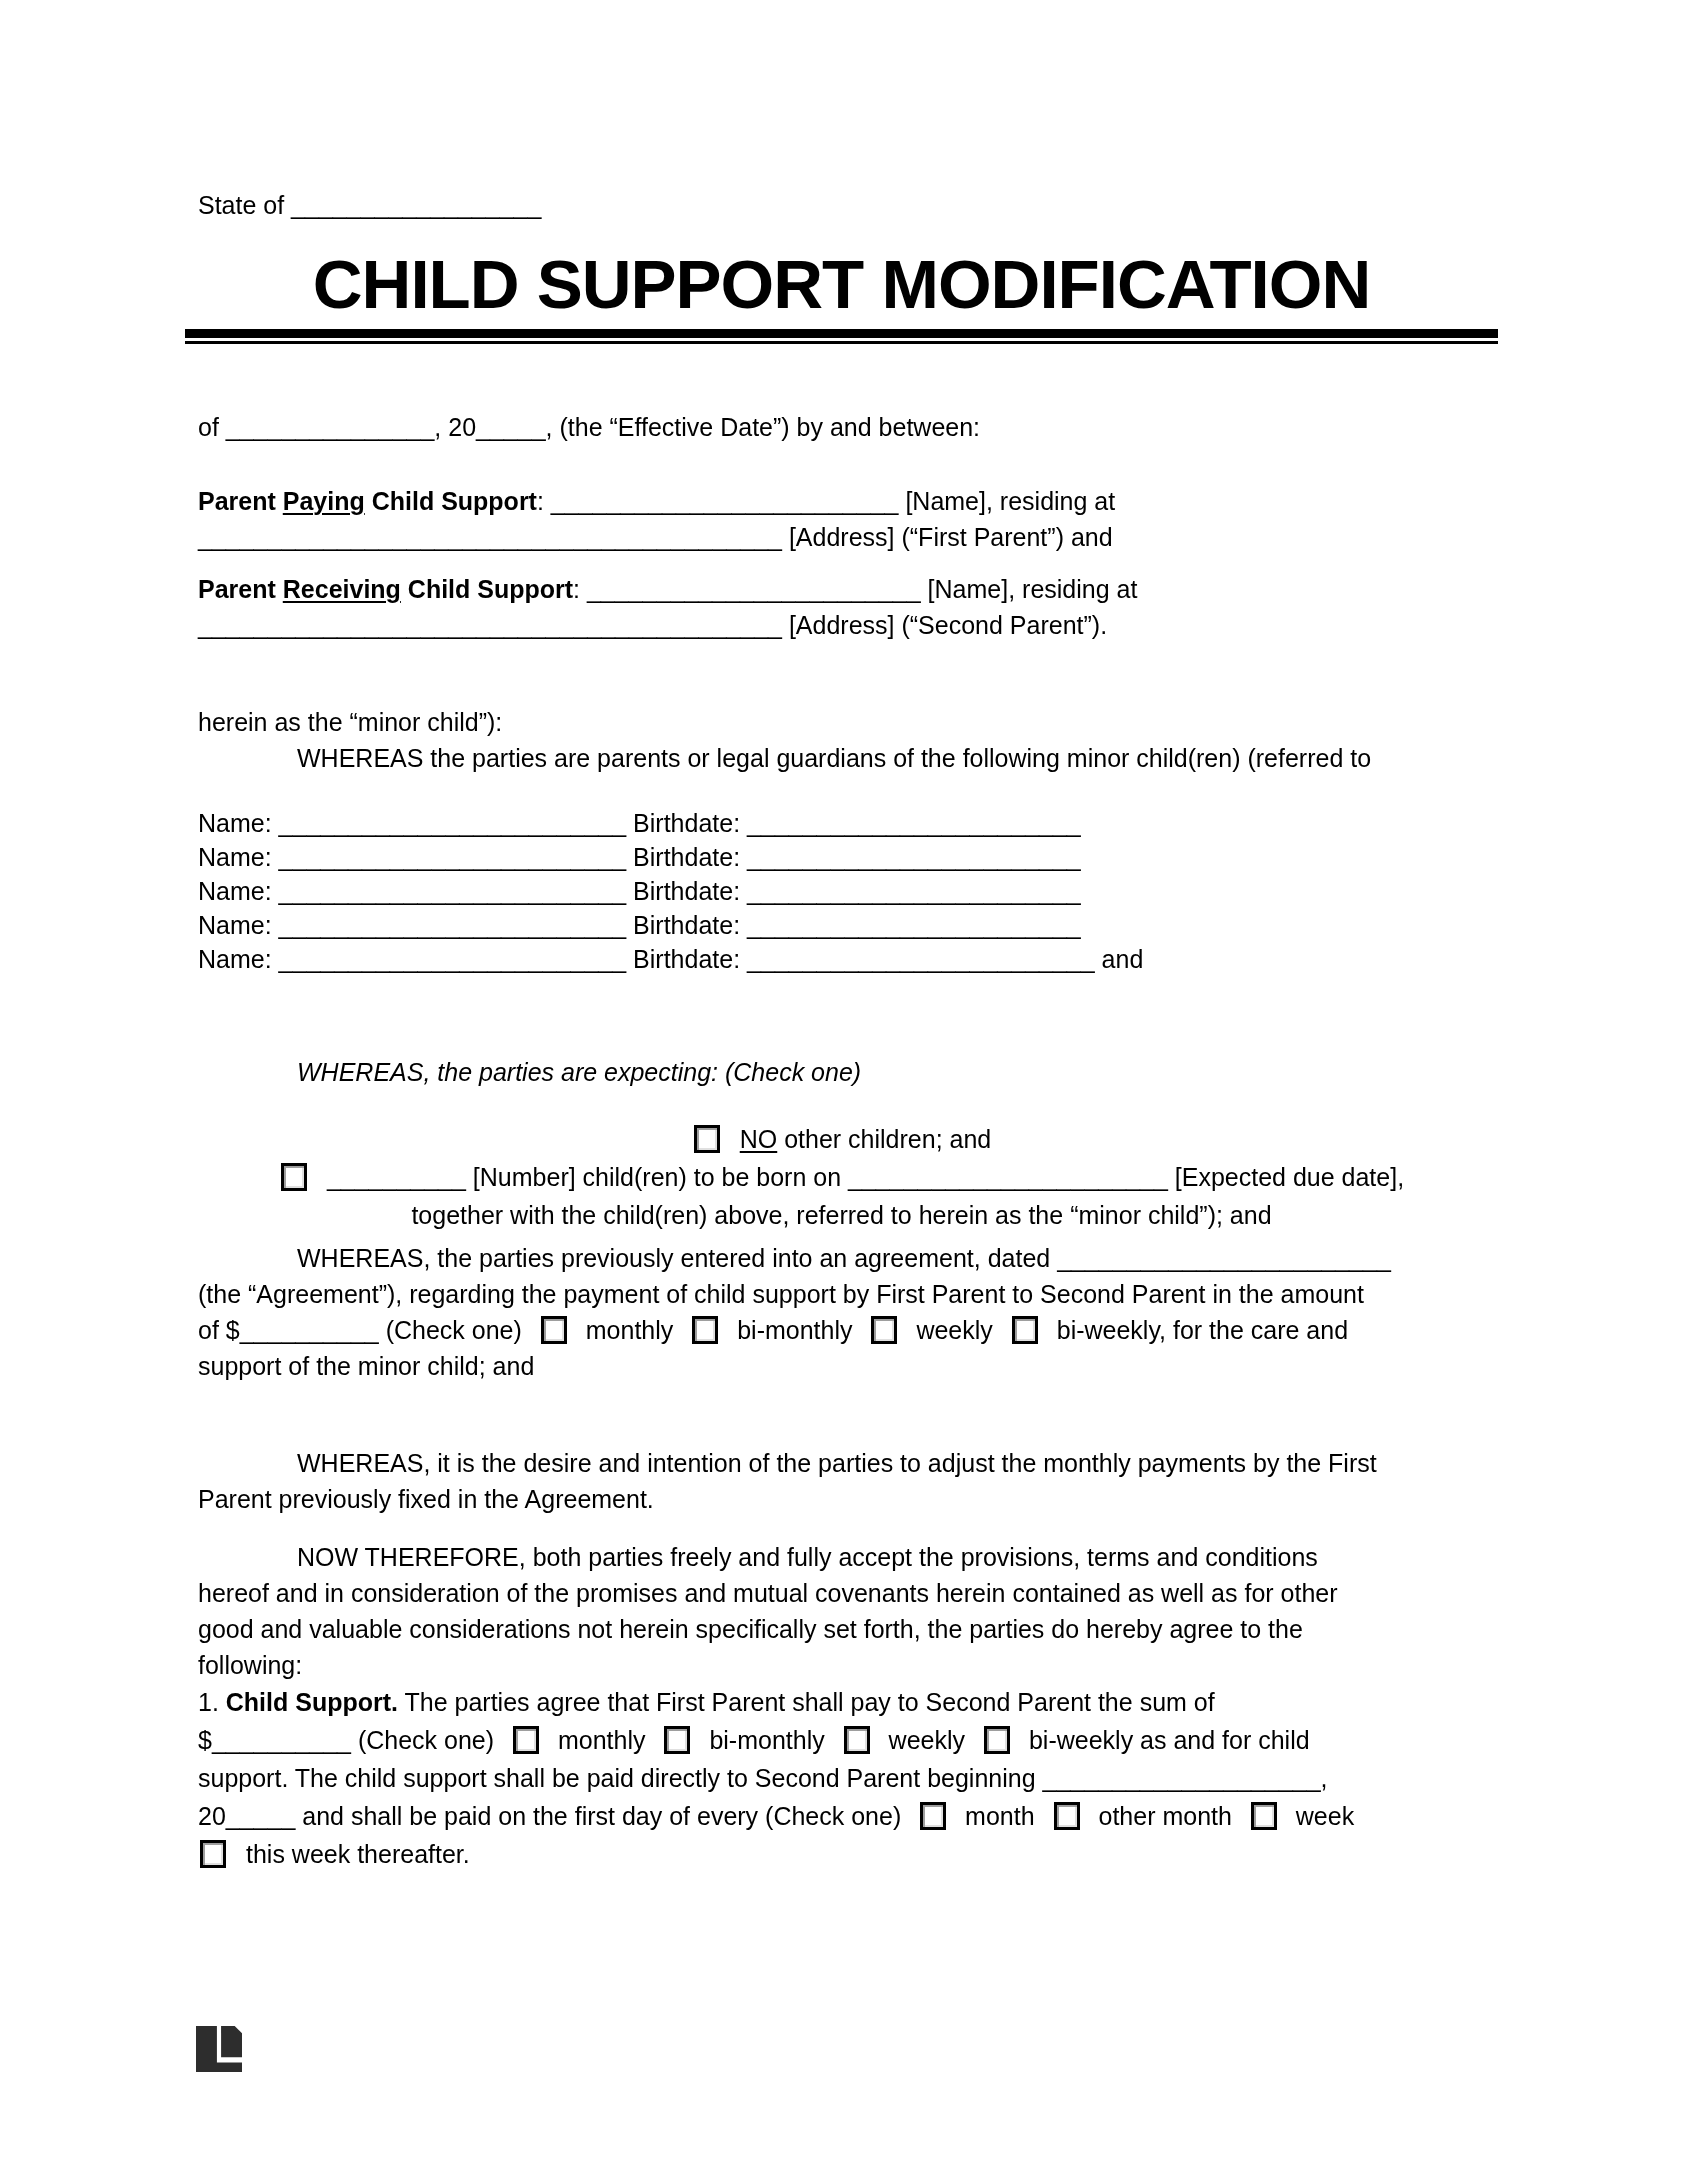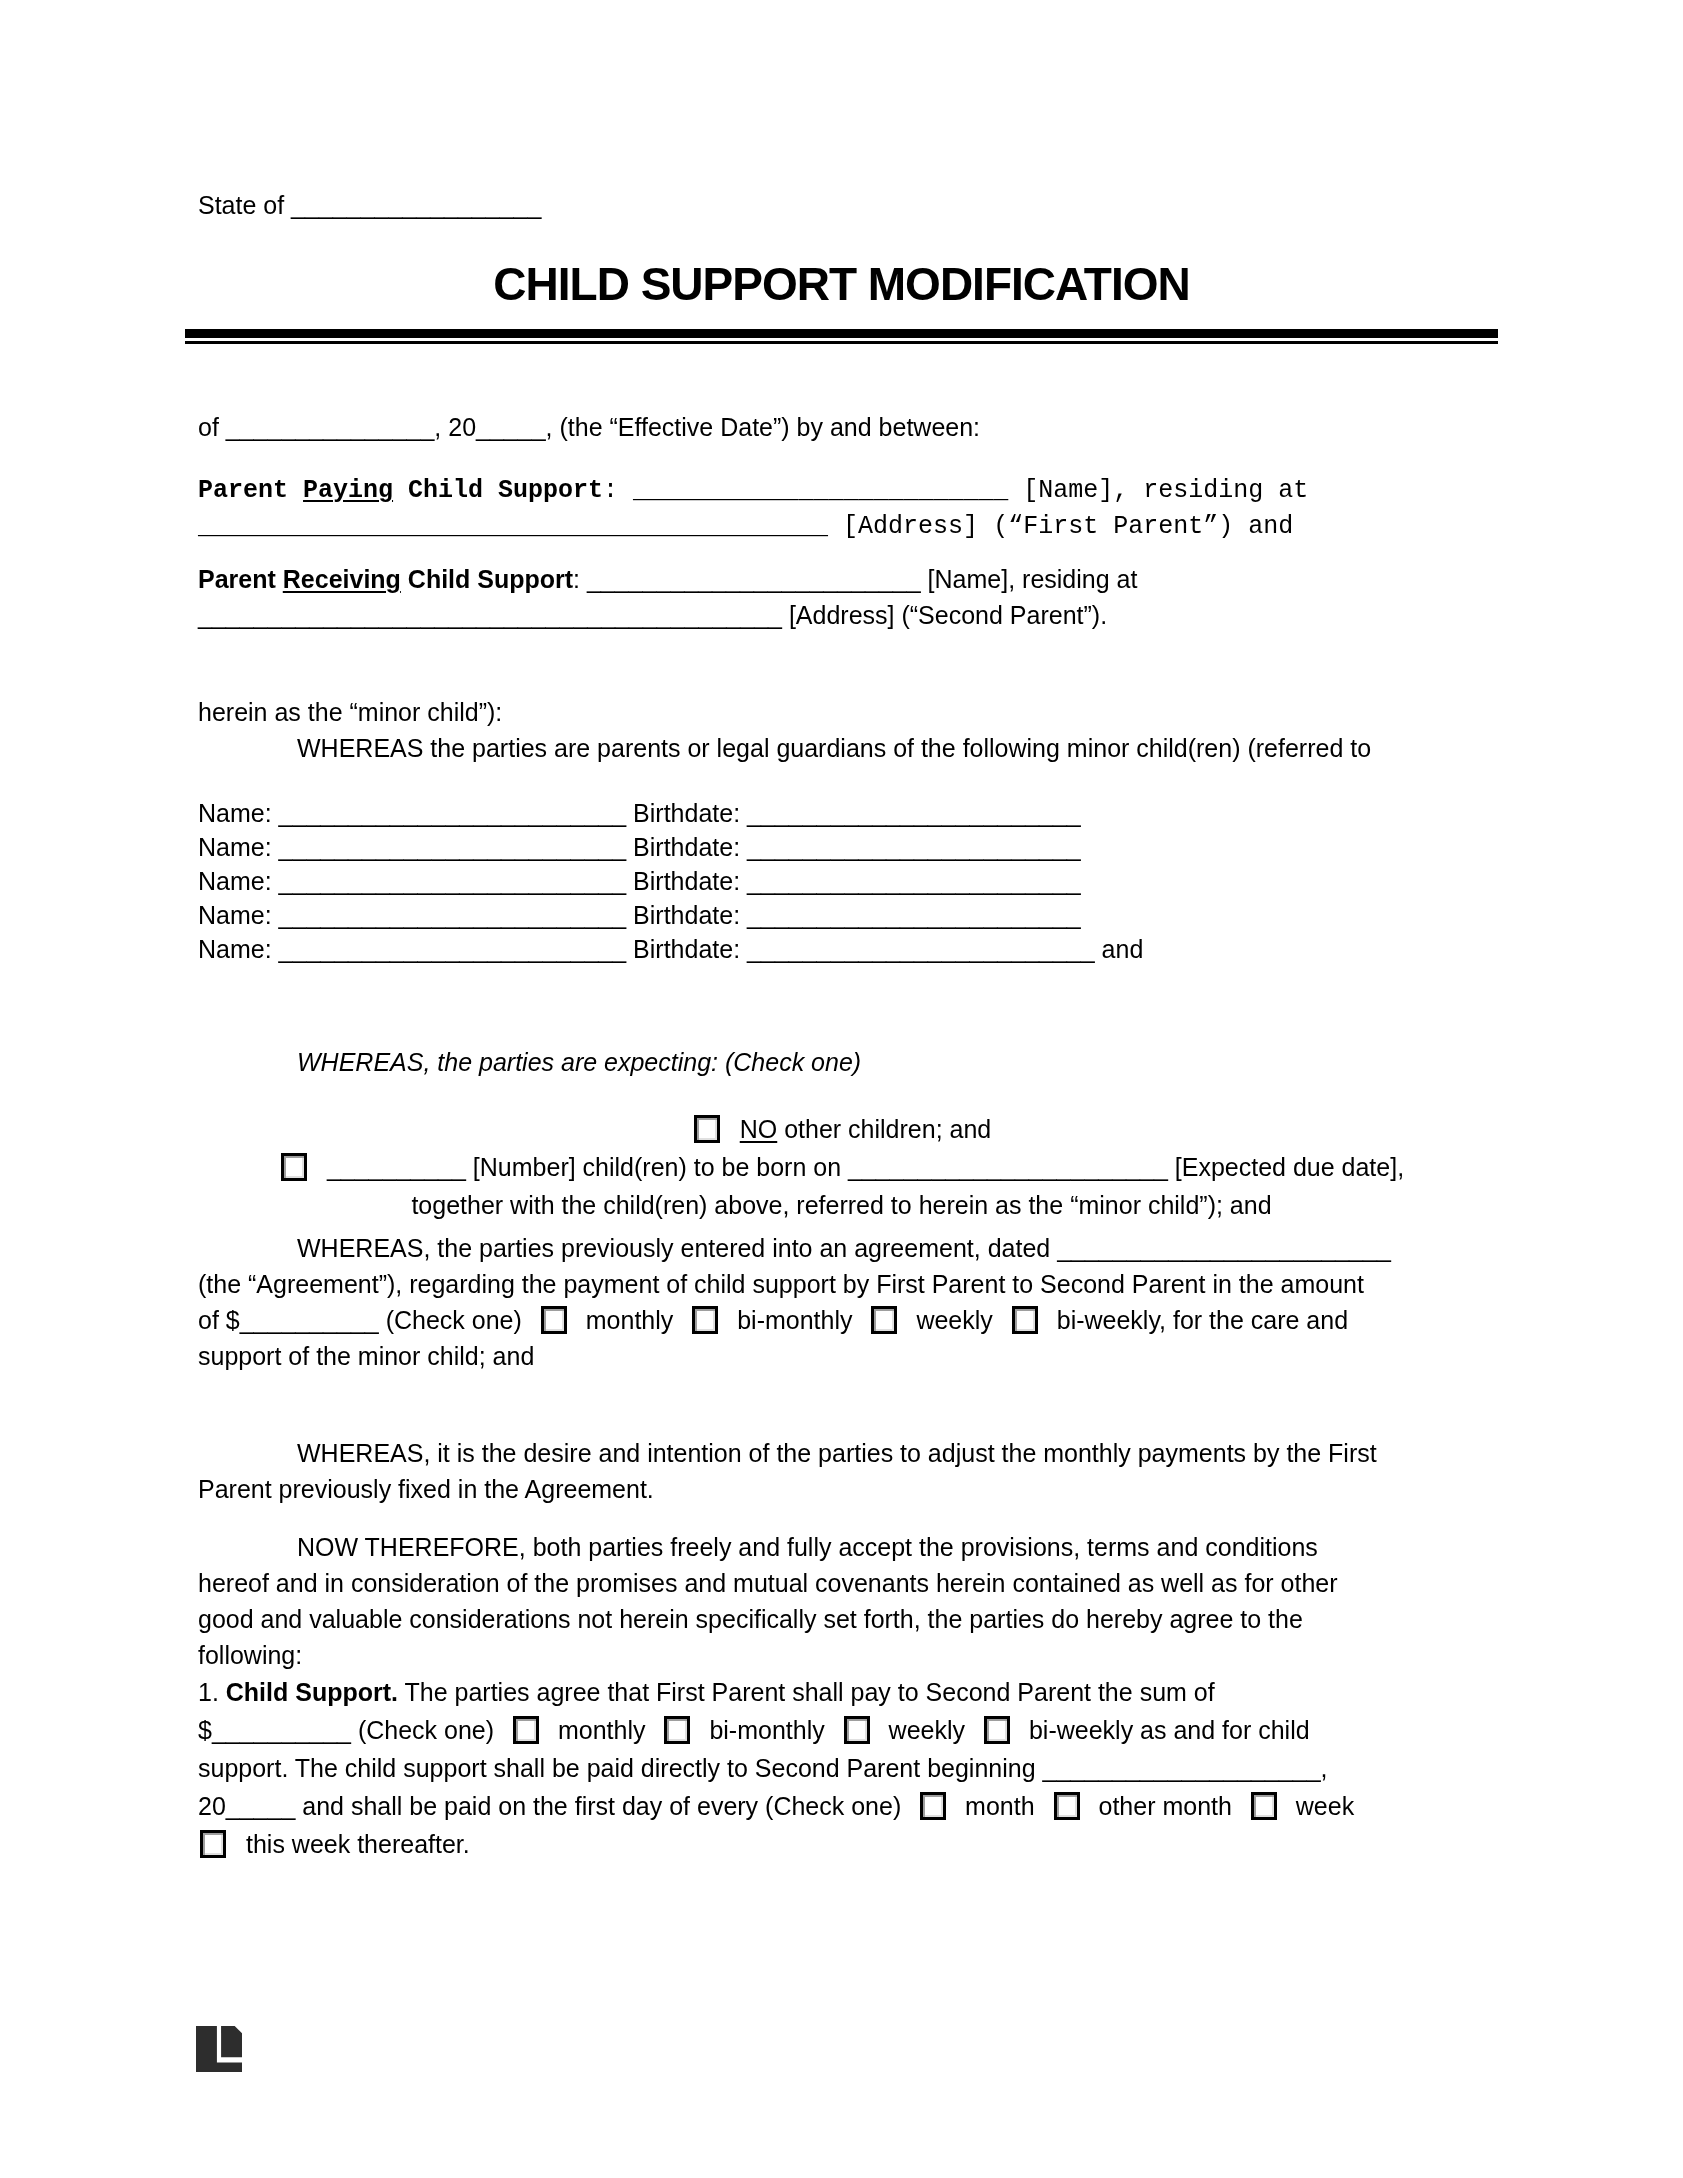--- a/index.html
+++ b/index.html
@@ -11,21 +11,21 @@
     color:#000;
     font-family:"Liberation Sans","DejaVu Sans",sans-serif;
     font-size:25px;
     box-sizing:border-box;
     padding:188px 198px 0 198px;
     overflow:hidden;
   }
   .state{line-height:34px;white-space:pre;}
   .doc-title{
     margin:24px 0 0 0;
-    font-size:46px;
+    font-size:69px;
     line-height:77px;
     font-weight:700;
     text-align:center;
     letter-spacing:-1px;
     white-space:nowrap;
   }
   .title-rule{
     margin:6px -13px 0 -13px;
     height:3px;
     border-top:9px solid #000;
@@ -42,21 +42,21 @@
     width:20px;height:22px;
     border:3px solid #000;
     background:#fff;
     box-shadow:inset 2px 2px 0 #9e9e9e, inset -2px -2px 0 #e0e0e0;
     vertical-align:-5px;
     margin:0 12px;
   }
   .line > .cb:first-child{margin-left:2px;margin-right:20px;}
   
   [data-name="p-intro"]{margin-top:65px;}
-  [data-name="p-parent-paying"]{margin-top:28px;font-family:Liberation Mono, monospace;}
+  [data-name="p-parent-paying"]{margin-top:38px;}
   [data-name="p-parent-receiving"]{margin-top:16px;}
   [data-name="p-whereas-children"]{margin-top:61px;}
   [data-name="p-child-names"]{margin-top:30px;}
   [data-name="p-child-names"] .line{line-height:34px;}
   [data-name="p-whereas-expecting"]{margin-top:78px;font-style:italic;}
   [data-name="p-expecting-options"]{margin-top:30px;}
   [data-name="p-expecting-options"] .line{line-height:38px;text-align:center;}
   [data-name="p-whereas-agreement"]{margin-top:6px;}
   [data-name="p-whereas-desire"]{margin-top:61px;}
   [data-name="p-now-therefore"]{margin-top:22px;}

